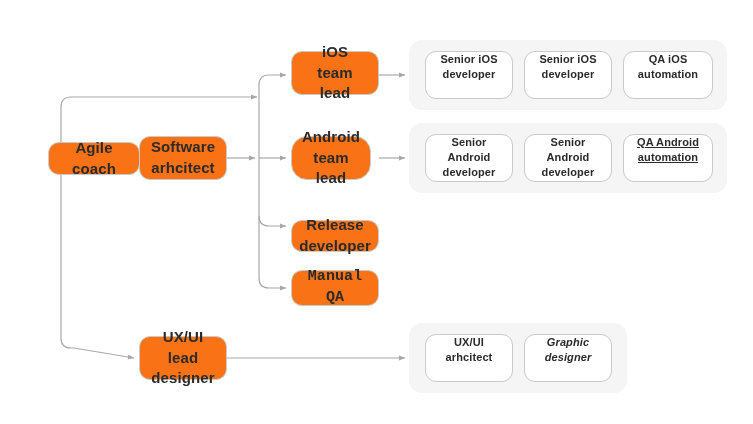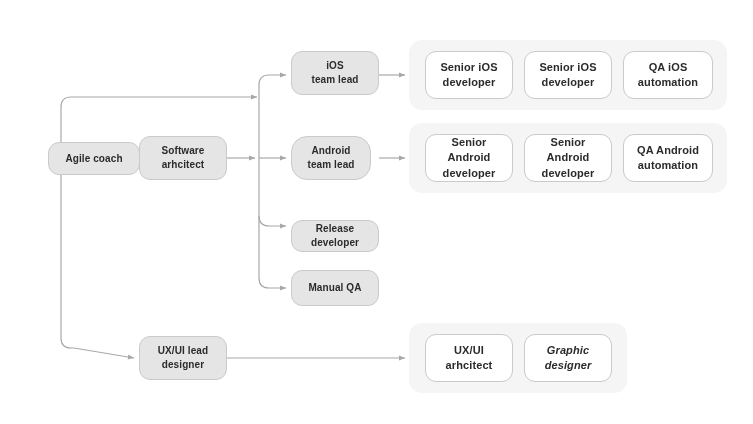--- a/index.html
+++ b/index.html
@@ -22,50 +22,49 @@
     position: absolute;
     left: 0;
     top: 0;
     width: 753px;
     height: 424px;
     pointer-events: none;
   }
   .node {
     position: absolute;
     box-sizing: border-box;
-    background: #e5e5e5;
+    background: #f97316;
     border: 1px solid #cacaca;
     border-radius: 11px;
     display: flex;
     align-items: center;
     justify-content: center;
     text-align: center;
     color: #2b2b2b;
-    font-size: 10px;
+    font-size: 15px;
     font-weight: bold;
     line-height: 1.38;
     letter-spacing: 0.1px;
     z-index: 3;
   }
   .node span { display: block; padding: 0 5px; }
   .panel {
     position: absolute;
     box-sizing: border-box;
     background: #f5f5f5;
     border-radius: 13px;
     z-index: 1;
   }
   .card {
     position: absolute;
     box-sizing: border-box;
     background: #ffffff;
     border: 1px solid #cacaca;
     border-radius: 11px;
     display: flex;
-    align-items: center;
     justify-content: center;
     text-align: center;
     color: #2b2b2b;
     font-size: 11px;
     font-weight: bold;
     line-height: 1.38;
     letter-spacing: 0.1px;
     z-index: 2;
   }
   .card span { display: block; padding: 0 4px; }
@@ -141,21 +140,21 @@
     </span>
   </div>
 
   <div class="node" style="left:291px; top:220px; width:88px; height:32px;">
     <span>
       <span>Release</span>
       <span>developer</span>
     </span>
   </div>
 
-  <div class="node" style="left:291px; top:270px; width:88px; height:36px;">
+  <div class="node" style="left:291px; top:270px; width:88px; height:36px;font-family:Liberation Mono, monospace;">
     <span>Manual QA</span>
   </div>
 
   <div class="panel" style="left:409px; top:40px; width:318px; height:70px;"></div>
 
   <div class="card" style="left:425px; top:51px; width:88px; height:48px;">
     <span>
       <span>Senior iOS</span>
       <span>developer</span>
     </span>
@@ -180,21 +179,21 @@
       <span>Senior Android</span>
       <span>developer</span>
     </span>
   </div>
   <div class="card" style="left:524px; top:134px; width:88px; height:48px;">
     <span>
       <span>Senior Android</span>
       <span>developer</span>
     </span>
   </div>
-  <div class="card" style="left:623px; top:134px; width:90px; height:48px;">
+  <div class="card" style="left:623px; top:134px; width:90px; height:48px;text-decoration:underline;">
     <span>
       <span>QA Android</span>
       <span>automation</span>
     </span>
   </div>
 
   <div class="panel" style="left:409px; top:323px; width:218px; height:70px;"></div>
 
   <div class="card" style="left:425px; top:334px; width:88px; height:48px;">
     <span>

